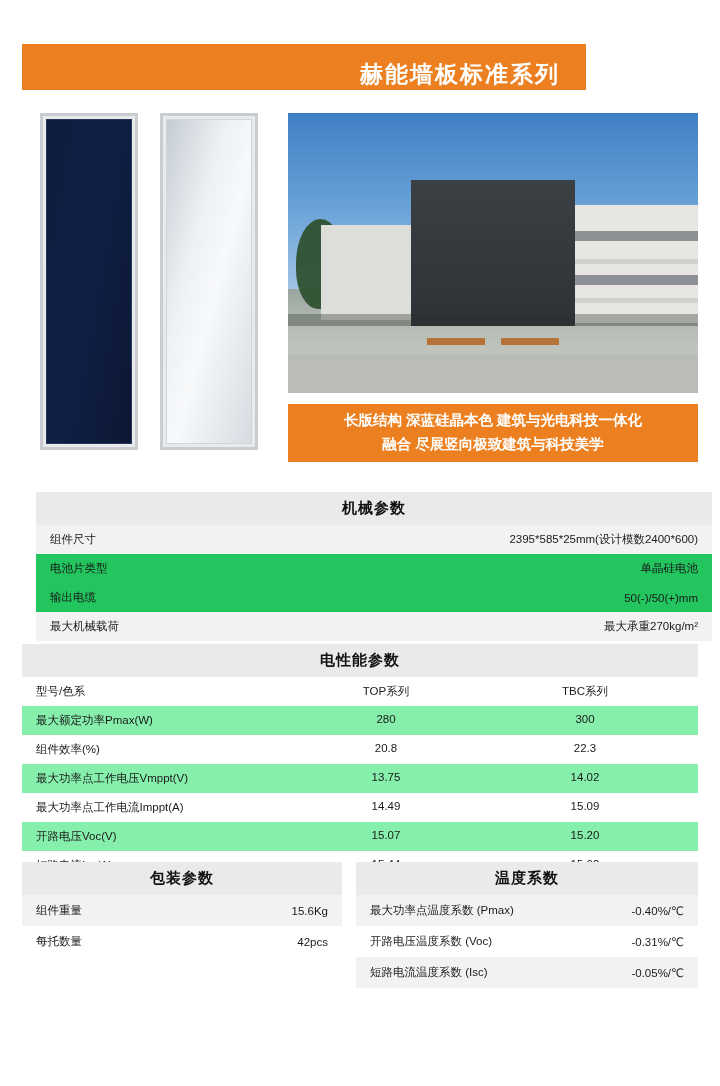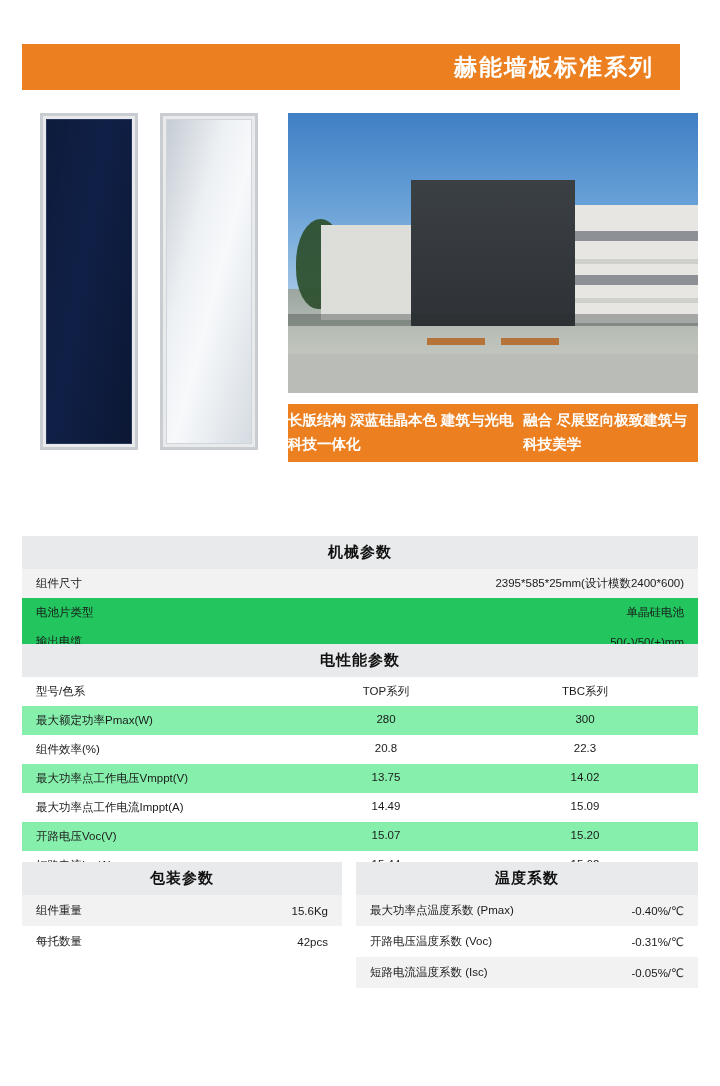--- a/index.html
+++ b/index.html
@@ -20,25 +20,25 @@
     width: 720px;
     height: 1086px;
     background: #ffffff;
   }
 
   
   .header {
     position: absolute;
     left: 22px;
     top: 44px;
-    width: 658px;
+    width: 564px;
     height: 46px;
     background: #ec8020;
     display: flex;
-    align-items: center;
+    align-items: flex-end;
     justify-content: flex-end;
   }
   .header-title {
     color: #ffffff;
     font-size: 23px;
     font-weight: bold;
     letter-spacing: 2px;
     padding-right: 26px;
     white-space: nowrap;
   }
@@ -161,21 +161,21 @@
   
   .caption {
     position: absolute;
     left: 288px;
     top: 404px;
     width: 410px;
     height: 58px;
     background: #ec8020;
     color: #ffffff;
     display: flex;
-    flex-direction: row;
+    flex-direction: column;
     align-items: center;
     justify-content: center;
     font-size: 14.5px;
     font-weight: bold;
     line-height: 1.65;
   }
 
   
   .section-bar {
     background: #e9eaec;
@@ -183,21 +183,21 @@
     font-size: 15px;
     font-weight: bold;
     text-align: center;
     padding: 7px 0;
     letter-spacing: 1px;
   }
 
   .block { position: absolute; }
 
   
-  #mech-block { left: 22px; top: 492px; width: 676px; margin-top: 44px; }
+  #mech-block { left: 36px; top: 492px; width: 676px; }
   .row {
     display: flex;
     align-items: center;
     font-size: 11.5px;
     padding: 7px 14px;
     box-sizing: border-box;
   }
   .row .k { flex: 0 0 auto; }
   .row .v { margin-left: auto; text-align: right; }
   .row.alt { background: #f2f2f3; }

